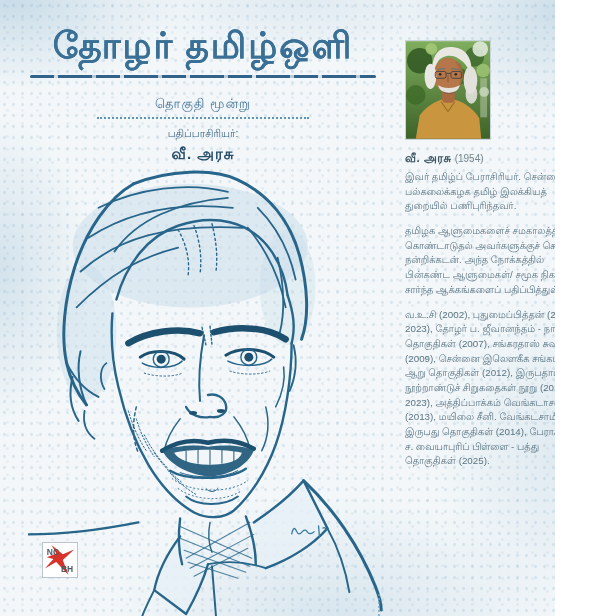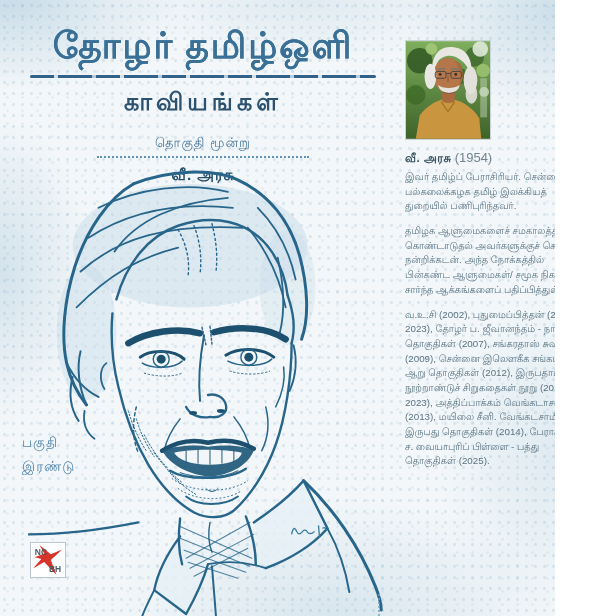--- a/index.html
+++ b/index.html
@@ -40,50 +40,50 @@
   }
   .volume{font-size:13px;color:#49779b;margin-top:18px;letter-spacing:1px;}
   .vol-dots{width:212px;margin:4px auto 8px auto;border-bottom:2px dotted #5c93b8;}
   .editor-label{font-size:10.5px;color:#3f6783;margin-top:3px;}
   .editor-name{font-size:15px;font-weight:bold;color:#274e6b;margin-top:4px;letter-spacing:1px;}
   .part-label{
     position:absolute;left:22px;top:431px;
     font-size:13.5px;color:#3f7aa6;line-height:1.8;letter-spacing:1px;opacity:.9;
   }
   .logo-box{
-    position:absolute;left:30px;top:542px;width:36px;height:36px;
+    position:absolute;left:42px;top:542px;width:36px;height:36px;
     background:#ffffff;border:1px solid #b9c6ce;box-sizing:border-box;
   }
   .right-col{position:absolute;left:405px;top:40px;width:184px;}
   .photo-frame{width:86px;height:100px;border:1px solid #c9d4da;background:#fff;box-sizing:border-box;}
   .caption{margin-top:8px;}
   .caption .name{font-size:11.5px;font-weight:bold;color:#3c5560;letter-spacing:.5px;}
-  .caption .year{font-size:13px;color:#74858d;margin-left:3px;}
+  .caption .year{font-size:10px;color:#74858d;margin-left:3px;}
   .bio p{
     font-size:9.8px;line-height:1.5;color:#5a7482;
     margin:0 0 10px 0;text-align:left;
   }
   .bio{margin-top:4px;}
   .edge-dots{
     position:absolute;left:378px;top:594px;height:22px;width:0;
     border-left:2px dotted #6fa3c0;opacity:.75;
   }
   .portrait{position:absolute;left:28px;top:168px;width:360px;height:448px;}
 </style>
 </head>
 <body>
 
 <div class="page">
 
   <div class="header">
     <div class="title">தோழர் தமிழ்ஒளி</div>
     <div class="title-rule"></div>
-    <div class="series">காவியங்கள்</div>
     <div class="volume">தொகுதி மூன்று</div>
     <div class="vol-dots"></div>
+    <div class="editor-label">பதிப்பாசிரியர்:</div>
     <div class="editor-name">வீ. அரசு</div>
   </div>
 
   <svg class="portrait" viewBox="0 0 360 450" xmlns="http://www.w3.org/2000/svg">
 
     <ellipse cx="162" cy="78" rx="118" ry="62" fill="#c7dce9" opacity="0.5"></ellipse>
     <ellipse cx="58" cy="165" rx="30" ry="68" fill="#c7dce9" opacity="0.45"></ellipse>
     <ellipse cx="260" cy="120" rx="28" ry="58" fill="#c7dce9" opacity="0.35"></ellipse>
     <path d="M90,220 C96,250 108,282 124,304 L136,320 C118,300 104,272 96,246 Z" fill="#d8e8f0" opacity="0.6"></path>
     <path d="M226,356 C244,344 262,330 276,314 L300,362 C284,380 260,394 238,402 Z" fill="#e6f0f6" opacity="0.8"></path>
@@ -187,24 +187,20 @@
     </g>
 
     <circle cx="133" cy="192" r="4.5" fill="#1d506f"></circle>
     <circle cx="221" cy="190" r="4.5" fill="#1d506f"></circle>
     <ellipse cx="165" cy="246" rx="4" ry="2" fill="#1d506f"></ellipse>
     <ellipse cx="193" cy="244" rx="4" ry="2" fill="#1d506f"></ellipse>
 
     <path d="M264,368 q2,-10 5,-3 q2,5 6,0 q3,-3 5,1 q3,3 7,-1 m4,-6 l1,12 m3,-9 q3,-2 4,2" fill="none" stroke="#3a7ba1" stroke-width="1.3"></path>
   </svg>
 
-  <div class="part-label">
-    <div>பகுதி</div>
-    <div>இரண்டு</div>
-  </div>
 
   <div class="logo-box">
     <svg viewBox="0 0 36 36" width="34" height="34" xmlns="http://www.w3.org/2000/svg">
       <path d="M4,15 L14,11 L9,2 L21,12 L33,7 L21,18 L27,34 L14,20 L2,27 L11,17 Z" fill="#d6342a"></path>
       <text x="4" y="13" font-size="9" font-weight="bold" fill="#4a5a60" font-family="Liberation Sans, sans-serif">NC</text>
       <text x="19" y="31" font-size="9" font-weight="bold" fill="#4a5a60" font-family="Liberation Sans, sans-serif">BH</text>
     </svg>
   </div>
 
   <div class="right-col">

